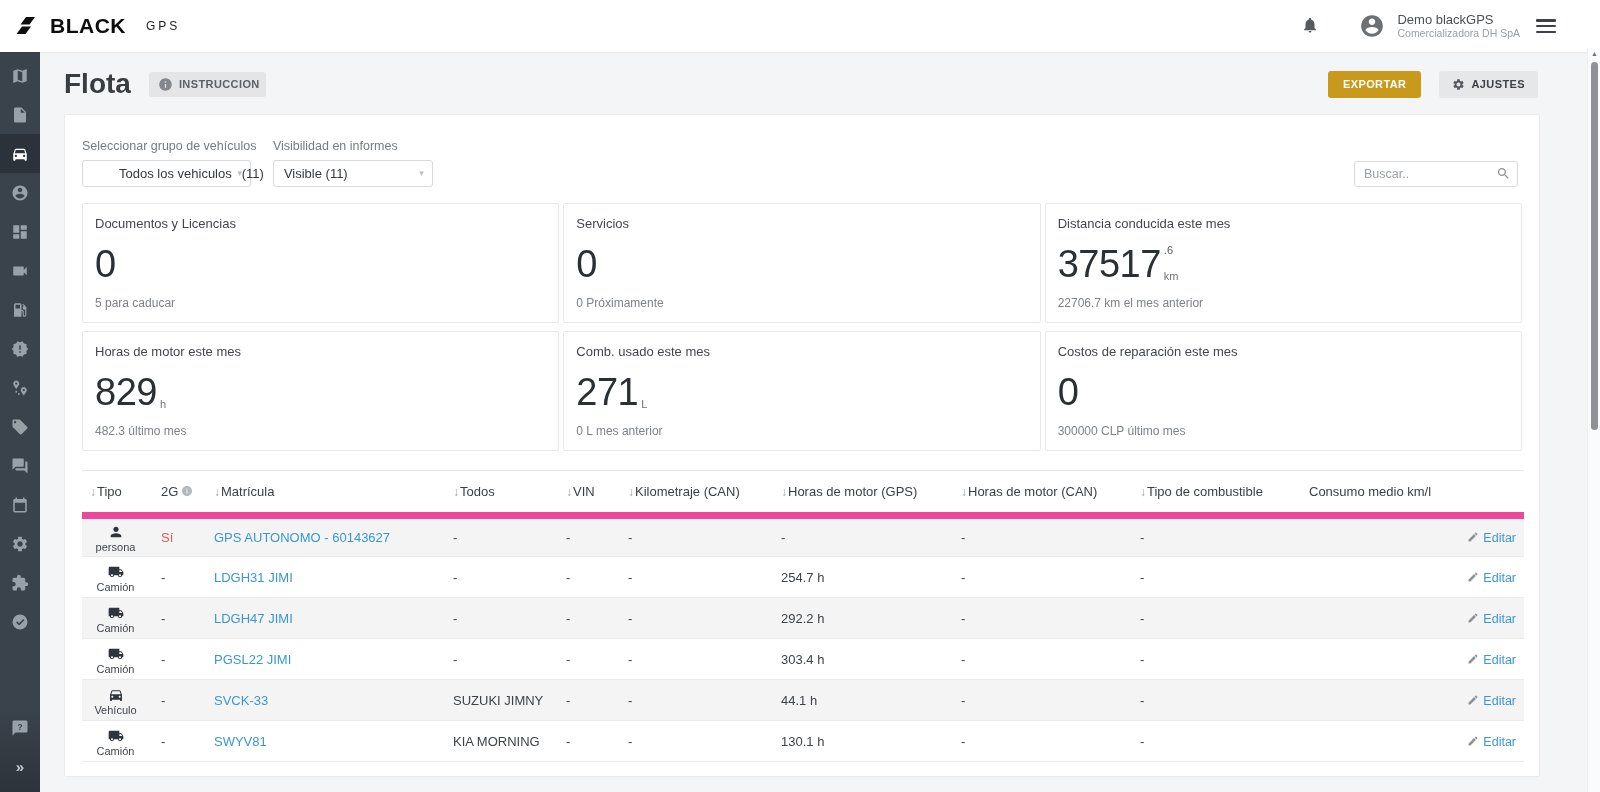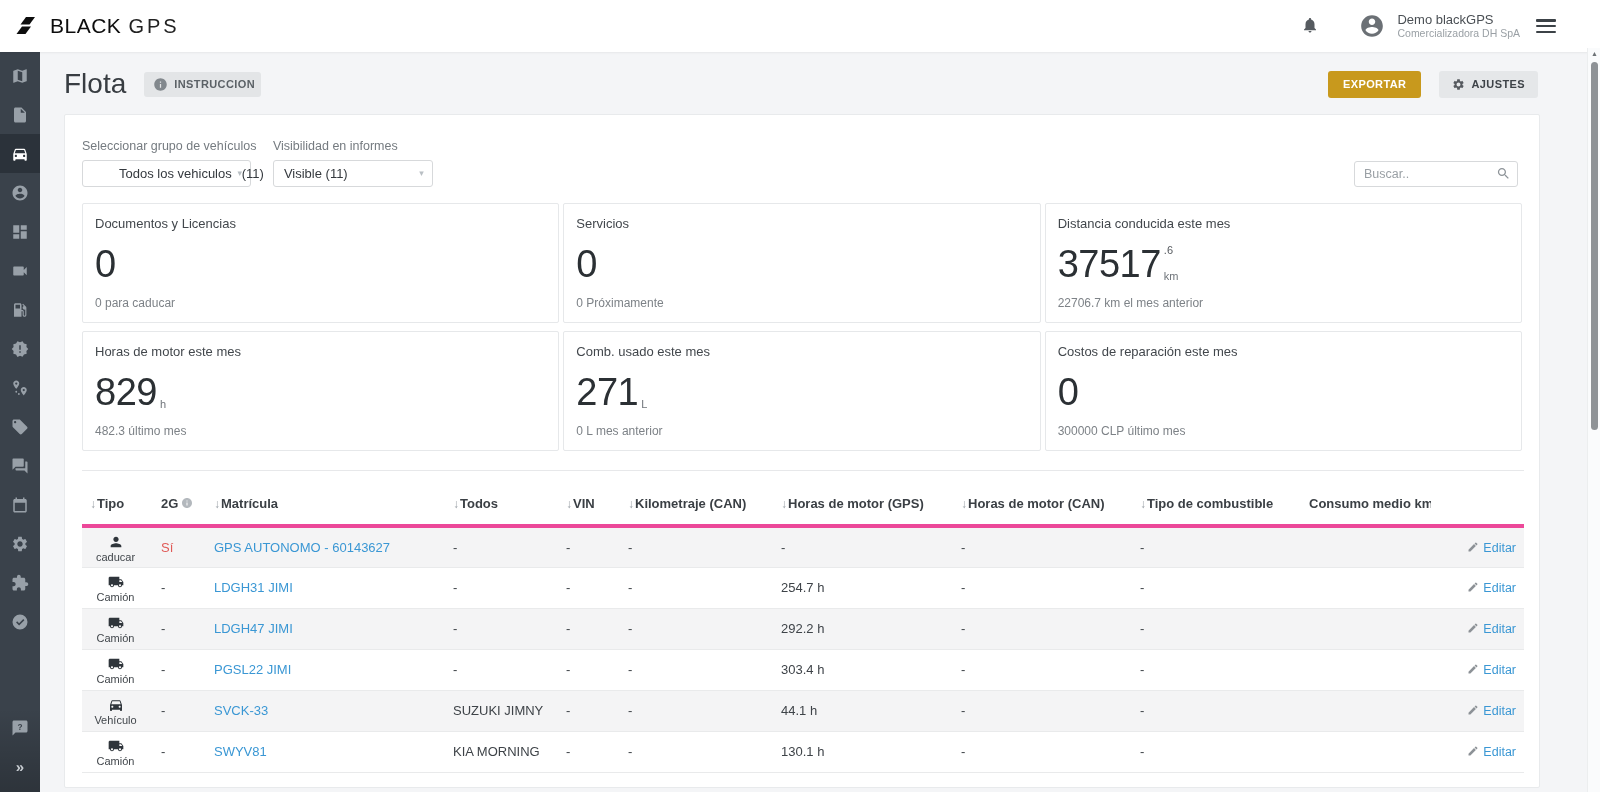--- a/index.html
+++ b/index.html
@@ -5,22 +5,22 @@
   * { margin:0; padding:0; box-sizing:border-box; }
   html,body { width:1600px; height:792px; overflow:hidden; background:#f4f5f7;
     font-family:"Liberation Sans","DejaVu Sans",sans-serif; }
 
   
   .topbar { position:fixed; top:0; left:0; width:1600px; height:52px; background:#fff;
     display:flex; align-items:center; padding:0 44px 0 14px; z-index:20;
     box-shadow:0 1px 2px rgba(0,0,0,.06); }
   .logo { display:flex; align-items:center; gap:6px; }
   .logo-mark svg { width:30px; height:22px; display:block; fill:#0d0d0d; }
-  .logo-black { font-size:21px; font-weight:400; letter-spacing:.5px; color:#0d0d0d; }
-  .logo-gps { font-size:20px; font-weight:500; letter-spacing:3px; color:#222; margin-left:1px; }
+  .logo-black { font-size:21px; font-weight:700; letter-spacing:.5px; color:#0d0d0d; }
+  .logo-gps { font-size:12px; font-weight:500; letter-spacing:3px; color:#222; margin-left:14px; }
   .top-right { margin-left:auto; display:flex; align-items:center; }
   .bell { width:18px; height:20px; color:#565b60; margin-right:40px; cursor:pointer; }
   .bell svg { width:18px; height:18px; fill:currentColor; }
   .avatar { width:26px; height:26px; color:#6b7075; margin-right:12px; cursor:pointer; }
   .avatar svg { width:26px; height:26px; fill:currentColor; }
   .user-block { line-height:1.15; margin-right:16px; text-align:left; }
   .user-name { font-size:13px; color:#4a4f54; }
   .user-org { font-size:10.5px; color:#9aa0a5; }
   .hamburger { width:20px; height:14px; display:flex; flex-direction:column;
     justify-content:space-between; cursor:pointer; }
@@ -35,21 +35,21 @@
   .s-item .s-ic svg { width:18px; height:18px; fill:currentColor; display:block; }
   .s-item.active { background:#2b323a; }
   .s-item.active .s-ic { color:#ffffff; }
   .s-bottom { margin-top:auto; padding-bottom:6px;
     background:linear-gradient(180deg, rgba(0,0,0,0) 0%, rgba(0,0,0,.22) 100%); }
   .collapse-glyph { color:#c7ccd1; font-size:15px; font-weight:bold; }
 
   
   .main { margin-left:40px; padding-top:52px; }
   .page-head { display:flex; align-items:center; padding:16px 62px 14px 24px; }
-  .page-title { font-size:28px; font-weight:400; color:#383d42; margin-right:18px; }
+  .page-title { font-size:28px; font-weight:700; color:#383d42; margin-right:18px; }
   .btn { border:none; border-radius:3px; font-size:11px; font-weight:bold; letter-spacing:.4px;
     cursor:pointer; display:inline-flex; align-items:center; gap:6px;
     font-family:"Liberation Sans","DejaVu Sans",sans-serif; }
   .btn-instruccion { background:#e3e5e7; color:#5b6166; padding:5px 6px 5px 9px; height:25px; }
   .btn-instruccion .ic { width:15px; height:15px; color:#82888d; }
   .btn-instruccion .ic svg { width:15px; height:15px; fill:currentColor; display:block; }
   .actions { margin-left:auto; display:flex; gap:18px; }
   .btn-export { background:#c8991d; color:#fff; padding:8px 15px; height:27px; }
   .btn-ajustes { background:#e5e7e9; color:#3e4348; padding:8px 13px; height:27px; }
   .btn-ajustes .ic { width:13px; height:13px; color:#55595e; }
@@ -86,22 +86,22 @@
   .card-value { font-size:38px; line-height:40px; color:#2b3034; letter-spacing:-.5px; }
   .vu { display:flex; flex-direction:column; justify-content:space-between; height:38px;
     margin-left:3px; }
   .frac { font-size:11px; color:#55595e; }
   .unit { font-size:11px; color:#6f747a; }
   .card-sub { font-size:12px; color:#7d8287; margin-top:auto; padding-bottom:2px; }
 
   
   table { width:100%; border-collapse:collapse; table-layout:fixed; margin-top:19px;
     border-top:1px solid #e7e8ea; }
-  thead th { text-align:left; font-weight:700; font-size:13px; color:#3a3f44;
-    padding:25px 4px 13px 8px; border-bottom:4px solid #ec4899; white-space:nowrap;
+  thead th { text-align:left; font-weight:400; font-size:13px; color:#3a3f44;
+    padding:13px 4px 13px 8px; border-bottom:7px solid #ec4899; white-space:nowrap;
     overflow:hidden; cursor:pointer; }
   .sort-ic { color:#9ba1a7; font-size:12px; margin-right:1px; }
   .info-ic { display:inline-block; width:12px; height:12px; color:#b3b8bd; margin-left:3px;
     vertical-align:-1px; }
   .info-ic svg { width:12px; height:12px; fill:currentColor; display:block; }
   tbody tr { height:41px; border-bottom:1px solid #e9eaeb; }
   tbody tr:nth-child(odd) { background:#f4f4f5; }
   tbody td { font-size:13px; color:#3e4348; padding:2px 4px 2px 8px; white-space:nowrap;
     overflow:hidden; }
   .td-tipo { text-align:center; padding-left:0; }
@@ -356,21 +356,21 @@
 
         <div class="card">
           <div class="card-title">Documentos y Licencias</div>
           <div class="card-value-row">
             <span class="card-value">0</span>
             <span class="vu">
               <span class="frac"></span>
               <span class="unit"></span>
             </span>
           </div>
-          <div class="card-sub">0 para caducar</div>
+          <div class="card-sub">5 para caducar</div>
         </div>
 
         <div class="card">
           <div class="card-title">Servicios</div>
           <div class="card-value-row">
             <span class="card-value">0</span>
             <span class="vu">
               <span class="frac"></span>
               <span class="unit"></span>
             </span>
@@ -472,21 +472,21 @@
       </thead>
       <tbody>
 
           <tr>
             <td class="td-tipo">
               <span class="tipo-ic">
                 <svg viewBox="0 0 24 24">
                   <path d="M12 12c2.21 0 4-1.79 4-4s-1.79-4-4-4-4 1.79-4 4 1.79 4 4 4zm0 2c-2.67 0-8 1.34-8 4v2h16v-2c0-2.66-5.33-4-8-4z"></path>
                 </svg>
               </span>
-              <span class="tipo-lb">caducar</span>
+              <span class="tipo-lb">persona</span>
             </td>
             <td><span class="red">Sí</span></td>
             <td><a class="plate">GPS AUTONOMO - 60143627</a></td>
             <td>-</td>
             <td>-</td>
             <td>-</td>
             <td>-</td>
             <td>-</td>
             <td>-</td>
             <td></td>

